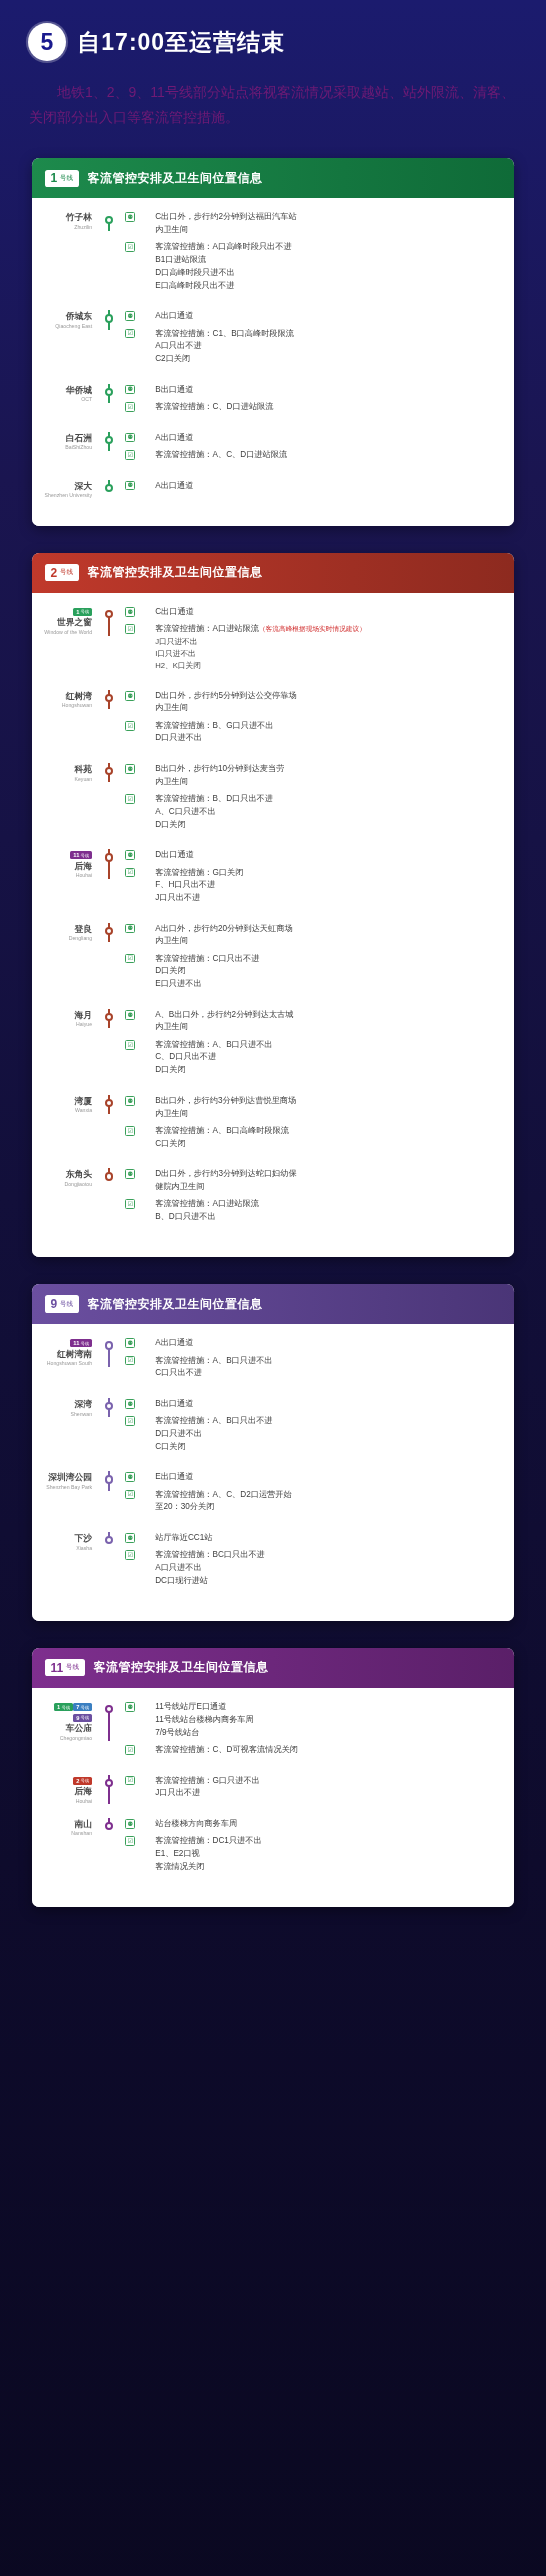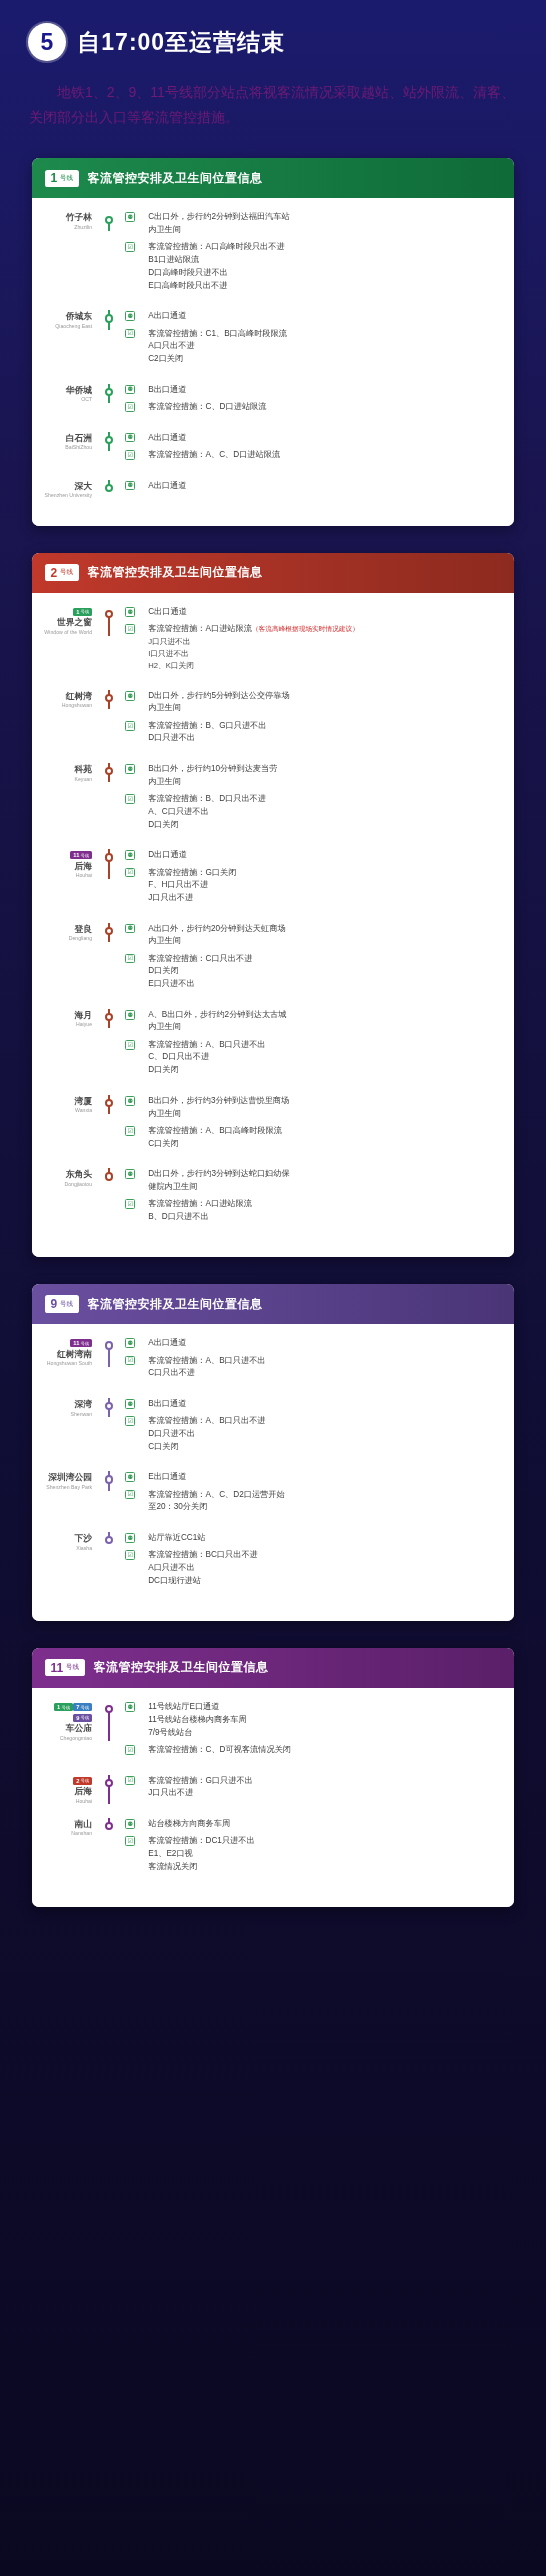--- a/index.html
+++ b/index.html
@@ -148,21 +148,21 @@
     z-index: 2;
   }
 
   .st-right {
     flex: 1 1 auto;
     padding: 0 2.1px 13.4px 4.1px;
   }
   .info-line {
     display: flex;
     align-items: flex-start;
-    gap: 13px;
+    gap: 20px;
     margin-bottom: 4.6px;
   }
   .info-icon {
     flex: 0 0 auto;
     width: 9.8px; height: 9.8px;
     border: 0.8px solid #3aa05a;
     border-radius: 1.5px;
     display: flex; align-items: center; justify-content: center;
     font-size: 6.2px;
     color: #3aa05a;

